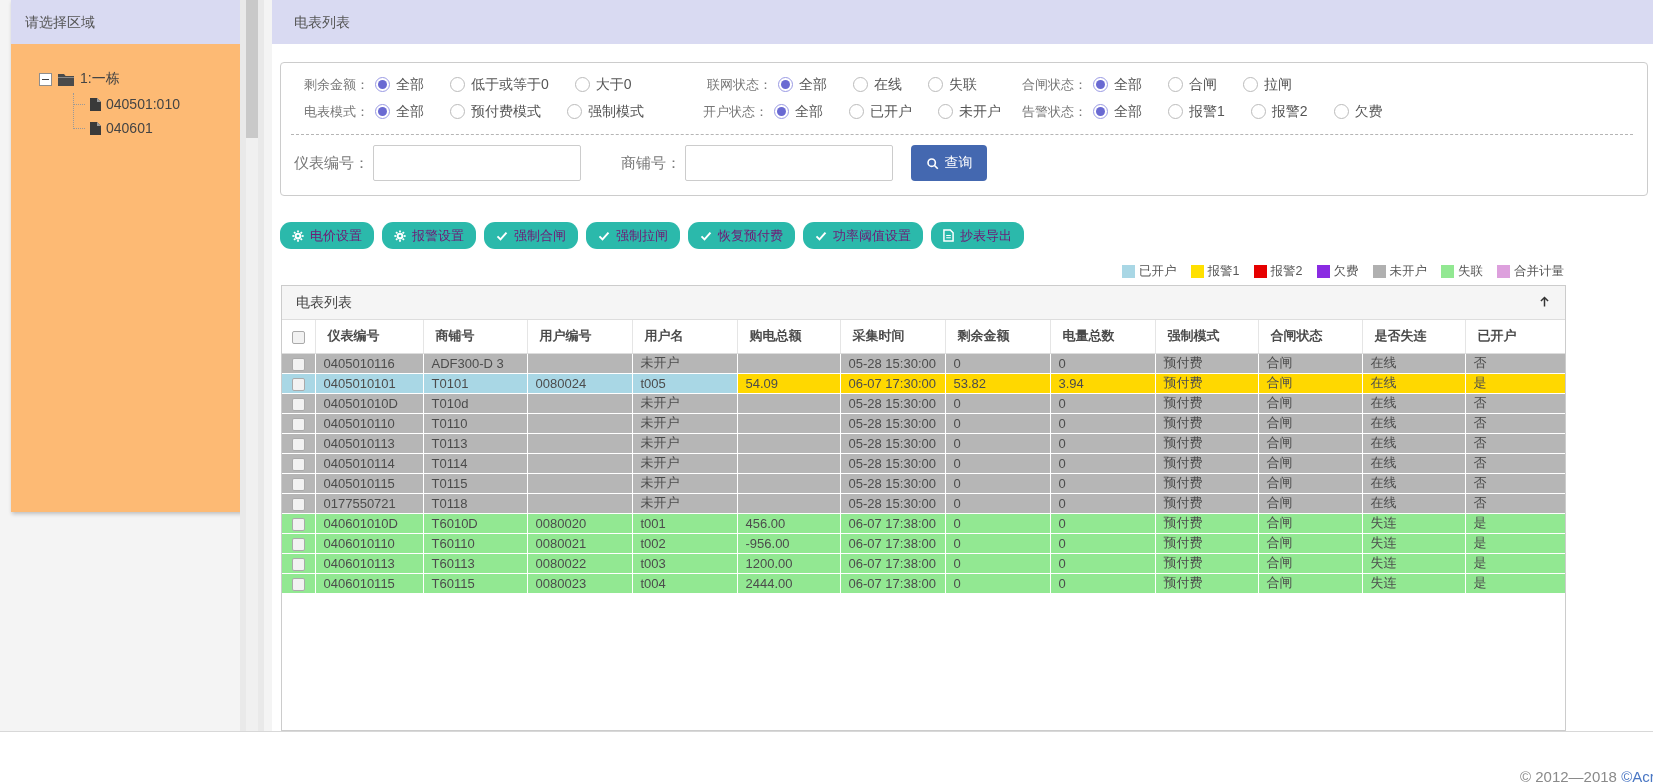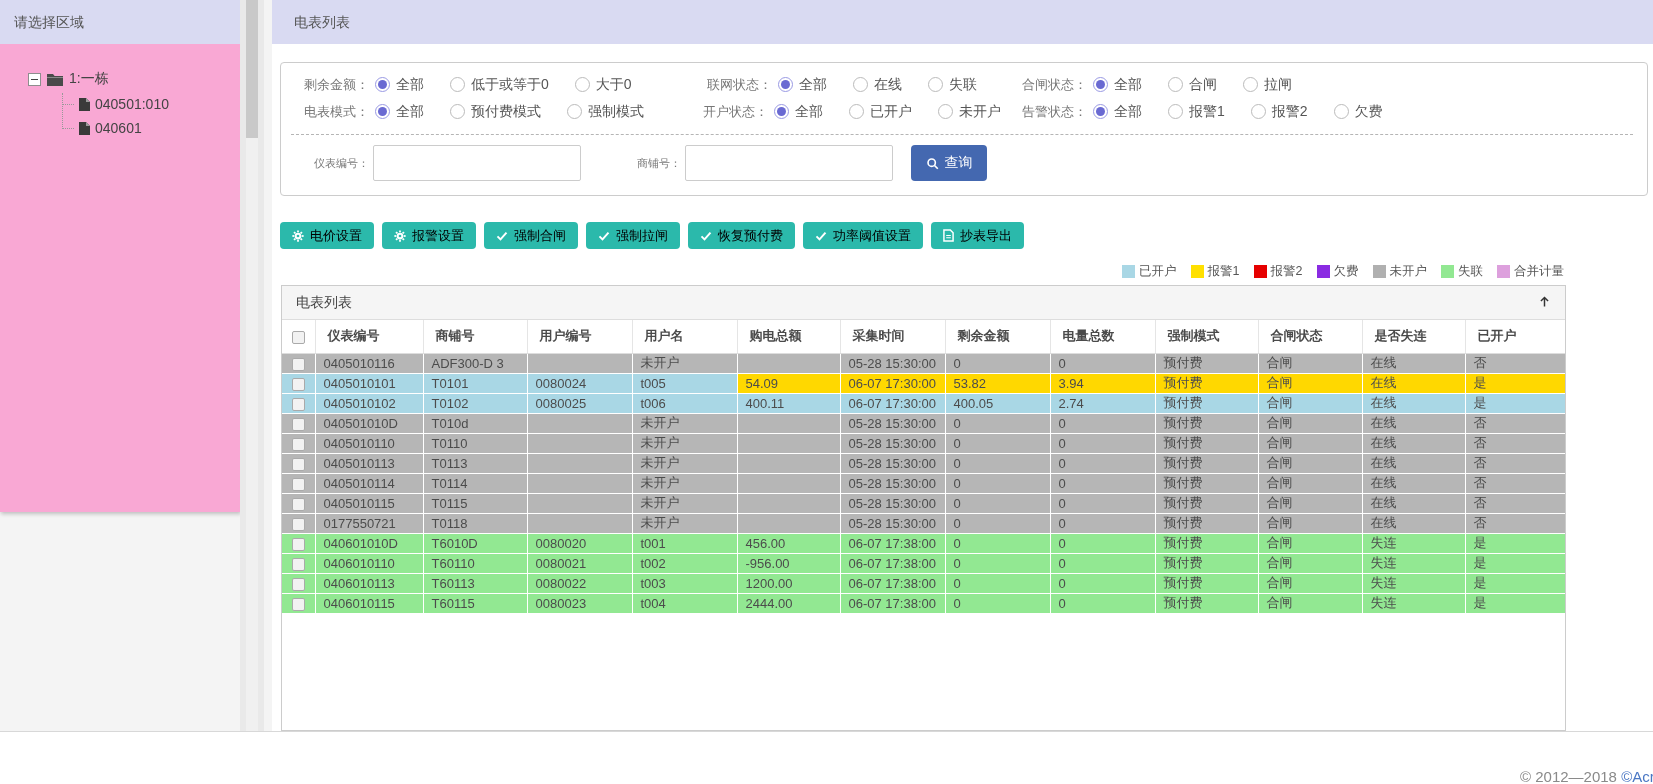--- a/index.html
+++ b/index.html
@@ -3,21 +3,21 @@
 <meta charset="utf-8">
 <style>
   :root{
     --lav:#d9daf2; --teal:#2bb9ab; --blue:#4468b0; --radio:#6a6ad2;
     --c-unopened:#b6b6b6; --c-opened:#a9d7e5; --c-offline:#92e892; --c-alarm1:#ffd800;
   }
   *{margin:0;padding:0;box-sizing:border-box;font-family:"Liberation Sans","DejaVu Sans",sans-serif;}
   body{width:1653px;height:784px;position:relative;overflow:hidden;background:#f4f4f4;}
 
   
-  .sidebar-card{position:absolute;left:0;top:0;width:240px;height:512px;background:#f9a8d4;box-shadow:1px 2px 4px rgba(0,0,0,.22);}
+  .sidebar-card{position:absolute;left:11px;top:0;width:240px;height:512px;background:#fdba74;box-shadow:1px 2px 4px rgba(0,0,0,.22);}
   .panel-bar{height:44px;background:var(--lav);color:#555;font-size:14px;line-height:44px;}
   .sidebar-card .panel-bar{padding-left:14px;}
   .tree{padding:26px 0 0 28px;font-size:14px;color:#444;}
   .tree-root{display:flex;align-items:center;gap:6px;}
   .minusbox{width:13px;height:13px;border:1px solid #8e8e8e;background:#fff;position:relative;display:inline-block;flex:0 0 13px;}
   .minusbox::after{content:"";position:absolute;left:2px;right:2px;top:5px;height:1px;background:#444;}
   .ticon{display:inline-flex;align-items:center;}
   .tree-kids{margin-left:34px;position:relative;}
   .tree-kids::before{content:"";position:absolute;left:0;top:-3px;bottom:9px;border-left:1px dotted #999;}
   .tree-row{display:flex;align-items:center;gap:5px;margin-top:8px;}
@@ -38,27 +38,27 @@
   .fg0{width:418px;}
   .fg1{width:300px;}
   .flabel{width:84px;text-align:right;color:#777;font-size:13px;margin-right:6px;white-space:nowrap;}
   .fopt{display:inline-flex;align-items:center;margin-right:26px;cursor:pointer;}
   .radio{width:15px;height:15px;border:1px solid #bbb;border-radius:50%;background:#fff;position:relative;display:inline-block;margin-right:6px;flex:0 0 15px;}
   .radio.sel{border-color:#9a9ae4;}
   .radio.sel::after{content:"";position:absolute;left:2px;top:2px;right:2px;bottom:2px;border-radius:50%;background:var(--radio);}
   .optlabel{font-size:14px;color:#555;white-space:nowrap;}
   .dashline{border-top:1px dashed #b5b5b5;margin:9px 2px 0 6px;}
   .srow{display:flex;align-items:center;margin-top:10px;}
-  .inlabel{width:84px;text-align:right;color:#777;font-size:11px;white-space:nowrap;}
+  .inlabel{width:84px;text-align:right;color:#777;font-size:15px;white-space:nowrap;}
   .tinput{width:208px;height:36px;border:1px solid #ccc;border-radius:2px;margin-left:4px;font-size:14px;padding:0 6px;color:#444;}
   .inlabel.second{margin-left:36px;width:64px;}
   .qbtn{margin-left:18px;height:36px;width:76px;background:var(--blue);color:#fff;border:none;border-radius:4px;font-size:14px;display:flex;align-items:center;justify-content:center;gap:6px;cursor:pointer;}
 
   .toolbar{position:absolute;left:8px;top:222px;display:flex;gap:8px;}
-  .tbtn{height:27px;background:var(--teal);color:#000000;border:none;border-radius:4px;font-size:13px;display:inline-flex;align-items:center;gap:6px;padding:0 12px;cursor:pointer;white-space:nowrap;}
+  .tbtn{height:27px;background:var(--teal);color:#701a75;border:none;border-radius:11px;font-size:13px;display:inline-flex;align-items:center;gap:6px;padding:0 12px;cursor:pointer;white-space:nowrap;}
 
   .legend{position:absolute;right:97px;top:263px;display:flex;justify-content:flex-end;gap:14px;align-items:center;}
   .litem{font-size:12.5px;color:#555;display:inline-flex;align-items:center;white-space:nowrap;}
   .lsq{width:13px;height:13px;display:inline-block;margin-right:4px;}
 
   
   .table-card{position:absolute;left:9px;top:285px;width:1285px;height:446px;border:1px solid #ccc;background:#fff;overflow:hidden;}
   .tc-bar{height:34px;background:#f5f5f5;border-bottom:1px solid #ddd;display:flex;align-items:center;padding:0 14px;color:#444;font-size:14px;}
   .tc-bar .sp{flex:1;}
   .collapse-btn{background:none;border:none;cursor:pointer;display:flex;align-items:center;}
@@ -429,35 +429,20 @@
             <td>t005</td>
             <td class="alarm">54.09</td>
             <td class="alarm">06-07 17:30:00</td>
             <td class="alarm">53.82</td>
             <td class="alarm">3.94</td>
             <td class="alarm">预付费</td>
             <td class="alarm">合闸</td>
             <td class="alarm">在线</td>
             <td class="alarm">是</td>
           </tr>
-          <tr class="r-opened">
-            <td class="cbcell"><input class="cb" type="checkbox" style=""></td>
-            <td>0405010102</td>
-            <td>T0102</td>
-            <td>0080025</td>
-            <td>t006</td>
-            <td>400.11</td>
-            <td>06-07 17:30:00</td>
-            <td>400.05</td>
-            <td>2.74</td>
-            <td>预付费</td>
-            <td>合闸</td>
-            <td>在线</td>
-            <td>是</td>
-          </tr>
           <tr class="r-unopened">
             <td class="cbcell"><input class="cb" type="checkbox" style=""></td>
             <td>040501010D</td>
             <td>T010d</td>
             <td></td>
             <td>未开户</td>
             <td></td>
             <td>05-28 15:30:00</td>
             <td>0</td>
             <td>0</td>

